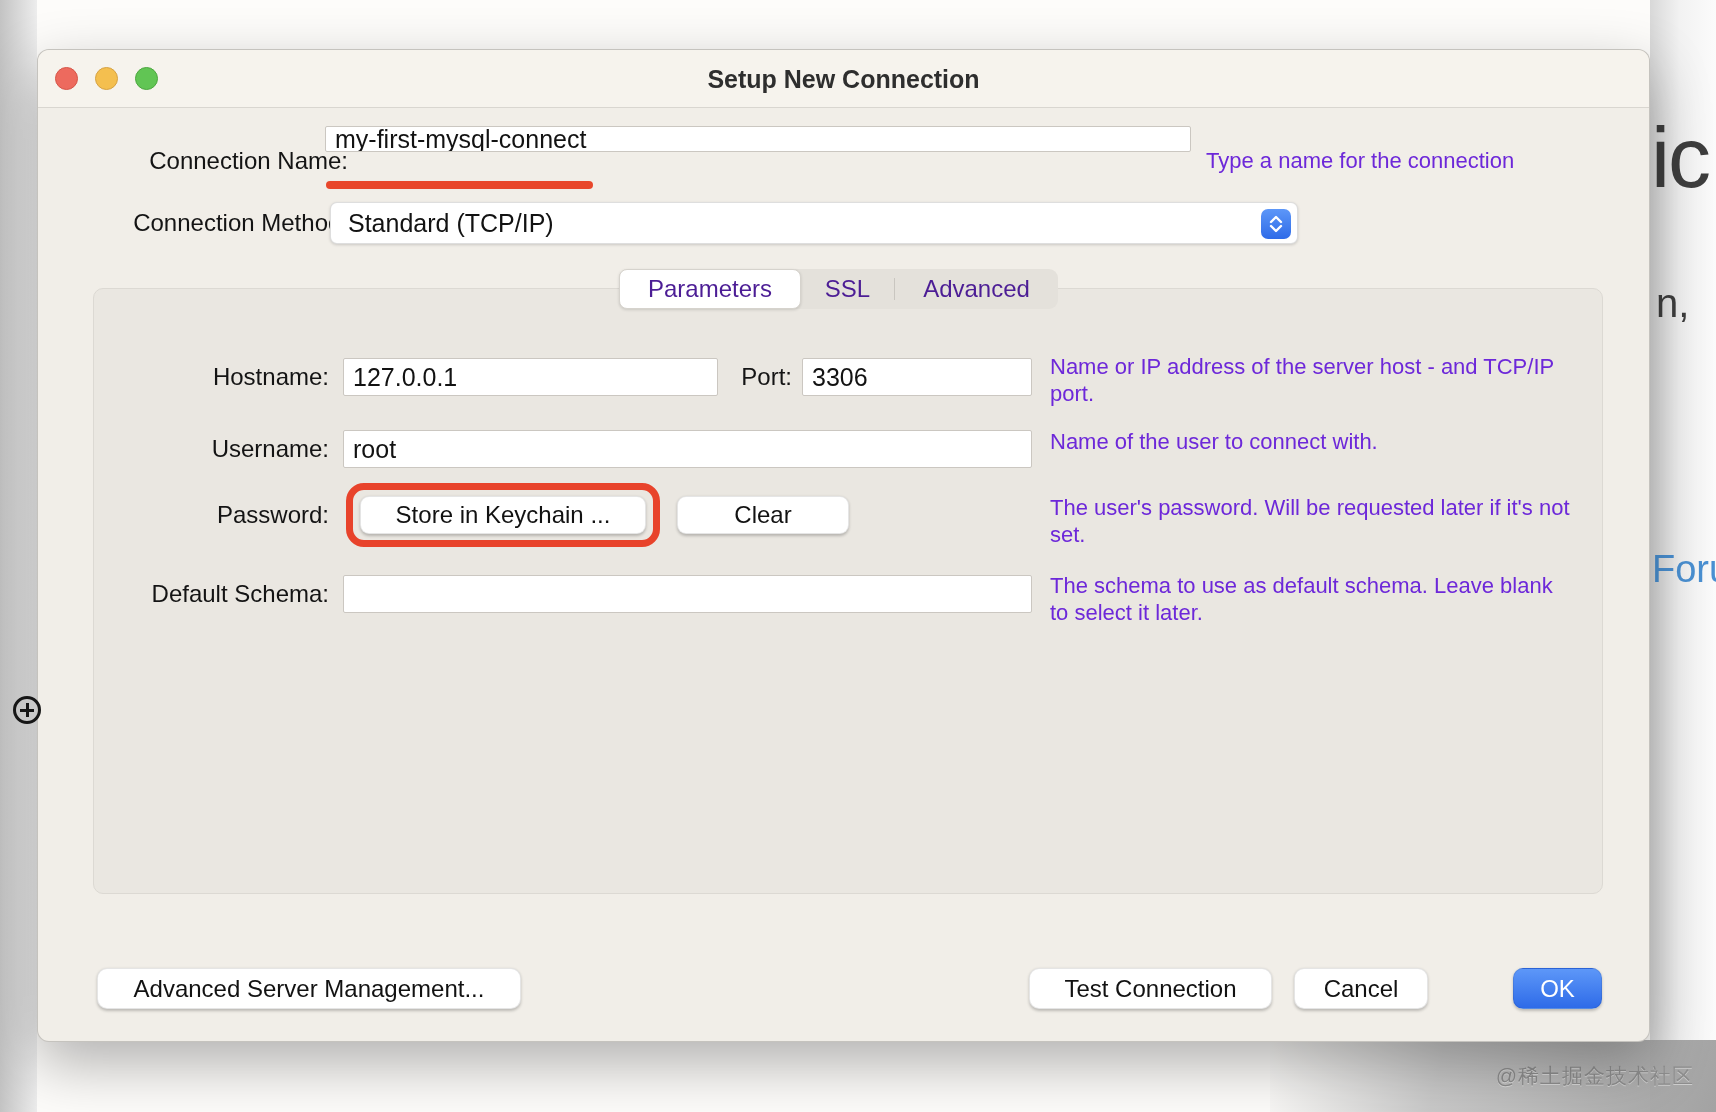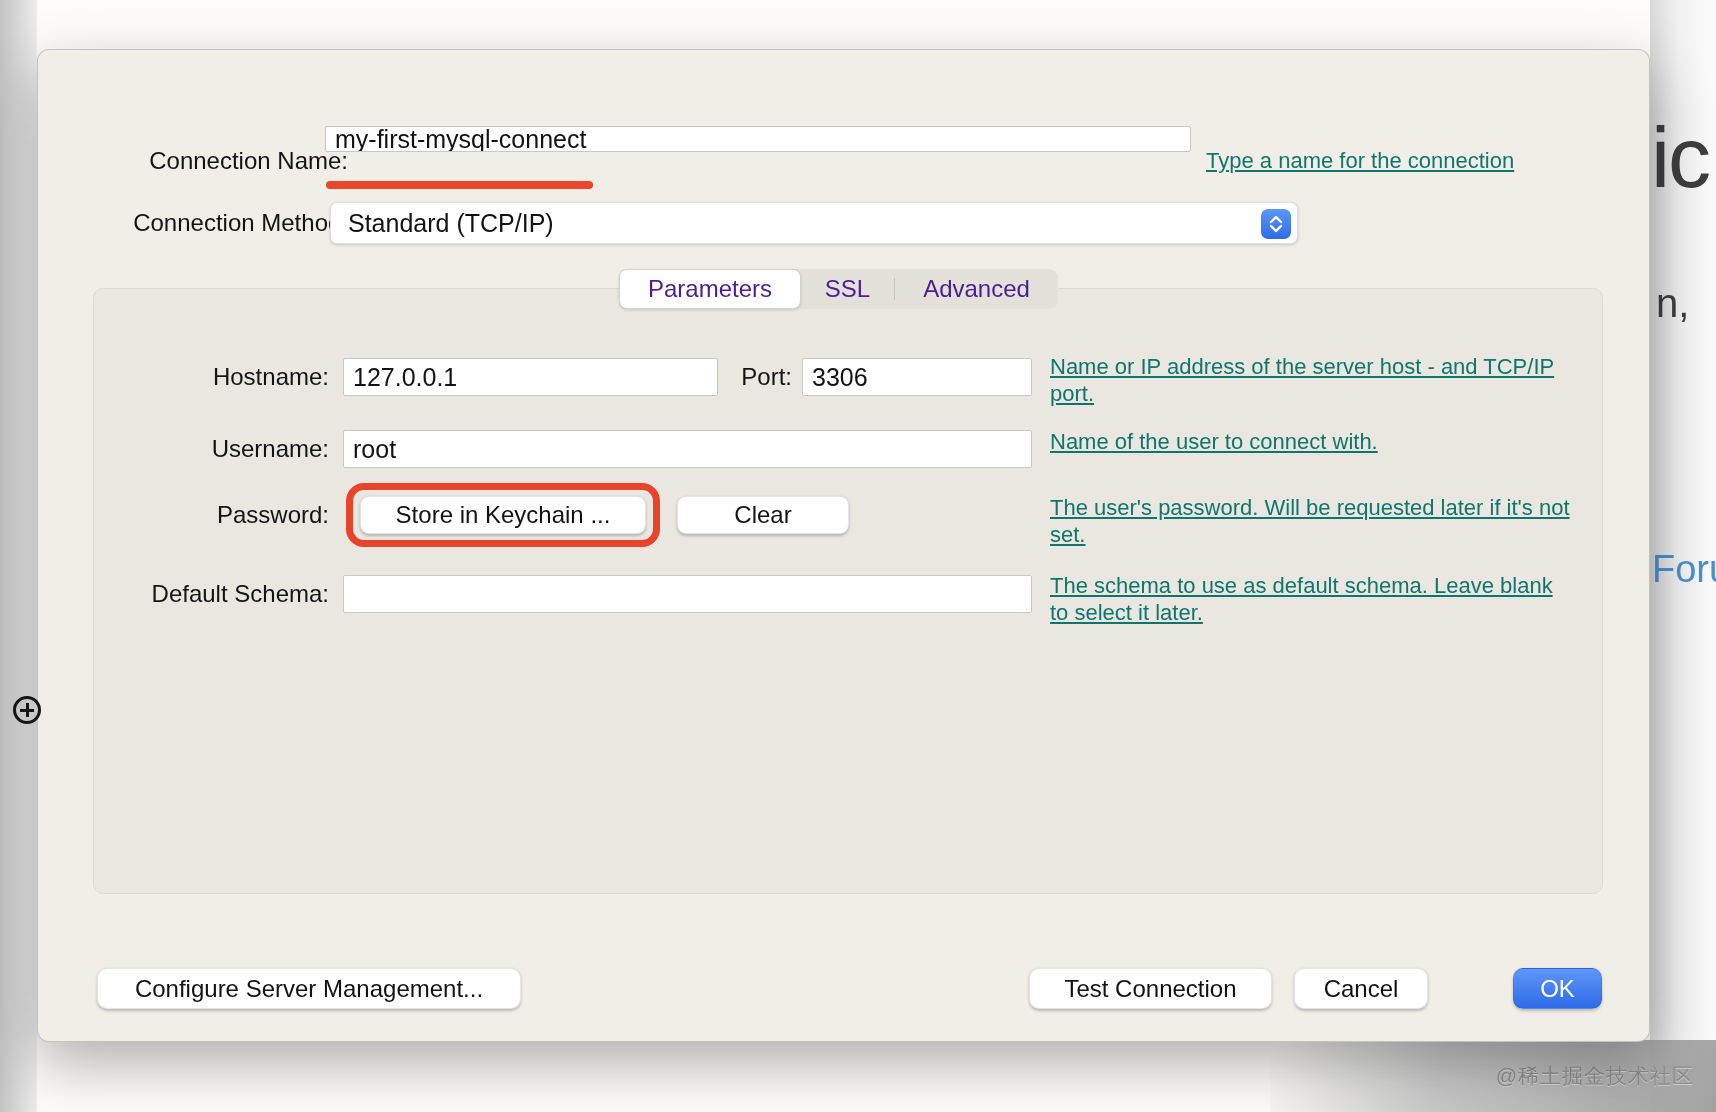--- a/index.html
+++ b/index.html
@@ -38,21 +38,21 @@
   .titlebar { position:absolute; left:0; top:0; width:100%; height:58px;
     background:#f6f3ed; border-bottom:1px solid #d9d6d0; border-radius:12px 12px 0 0; }
   .window-title { position:absolute; left:0; width:100%; top:0; line-height:58px; text-align:center;
     font-size:25px; font-weight:700; color:#2e2e2e; }
   .traffic { position:absolute; top:17px; width:23px; height:23px; border-radius:50%; }
   .traffic.red    { left:17px;  background:#ed6a5e; border:1px solid #d65548; }
   .traffic.yellow { left:57px;  background:#f4bf4f; border:1px solid #d6a243; }
   .traffic.green  { left:97px;  background:#61c554; border:1px solid #4ca73f; }
 
   .flabel { position:absolute; font-size:24px; color:#141414; line-height:30px; text-align:right; }
-  .hint   { position:absolute; font-size:22px; color:#0f766e; line-height:30px;text-decoration:underline; }
+  .hint   { position:absolute; font-size:22px; color:#6d28d9; line-height:30px; }
   .hint2  { line-height:27px; }
 
   .text-input { position:absolute; background:#fff; border:1px solid #cbc7c1; border-radius:2px;
     font-family:"Liberation Sans", sans-serif; font-size:25px; color:#121212; padding:0 9px; outline:none; }
 
   
   .lbl-conn-name { left:23px; top:96px; width:287px; }
   .inp-conn-name { left:287px; top:76px; width:866px; height:26px; }
   .red-underline { position:absolute; left:288px; top:131px; width:267px; height:8px;
     background:#e8472b; border-radius:4px; z-index:12; }
@@ -119,20 +119,26 @@
 <div class="bg-frag bg-frag-ic">ic</div>
 <div class="bg-frag bg-frag-n">n,</div>
 <div class="bg-frag bg-frag-her">her</div>
 <div class="bg-frag bg-frag-forur">Forur</div>
 <div class="bg-watermark-zone">
   <span class="bg-watermark">@稀土掘金技术社区</span>
 </div>
 
 <div class="dialog">
 
+  <div class="titlebar">
+    <div class="window-title">Setup New Connection</div>
+    <span class="traffic red"></span>
+    <span class="traffic yellow"></span>
+    <span class="traffic green"></span>
+  </div>
 
   <div class="flabel lbl-conn-name">Connection Name:</div>
   <input class="text-input inp-conn-name" type="text" value="my-first-mysql-connect" style="">
   <div class="red-underline"></div>
   <div class="hint hint-conn-name">Type a name for the connection</div>
 
   <div class="flabel lbl-conn-method">Connection Method:</div>
   <div class="dropdown">
     <span class="dropdown-value">Standard (TCP/IP)</span>
     <span class="dropdown-stepper">
@@ -167,20 +173,20 @@
     <div class="red-ring"></div>
     <button class="btn btn-clear">Clear</button>
     <div class="hint hint2 hint-password">The user's password. Will be requested later if it's not set.</div>
 
     <div class="flabel p-label lbl-schema">Default Schema:</div>
     <input class="text-input inp-schema" type="text" value="" style="">
     <div class="hint hint2 hint-schema">The schema to use as default schema. Leave blank to select it later.</div>
 
   </div>
 
-  <button class="btn btn-footer btn-configure">Configure Server Management...</button>
+  <button class="btn btn-footer btn-configure">Advanced Server Management...</button>
   <button class="btn btn-footer btn-test">Test Connection</button>
   <button class="btn btn-footer btn-cancel">Cancel</button>
   <button class="btn btn-footer btn-ok">OK</button>
 
 </div>
 
 <div class="plus-cursor"></div>
 
 </body></html>

